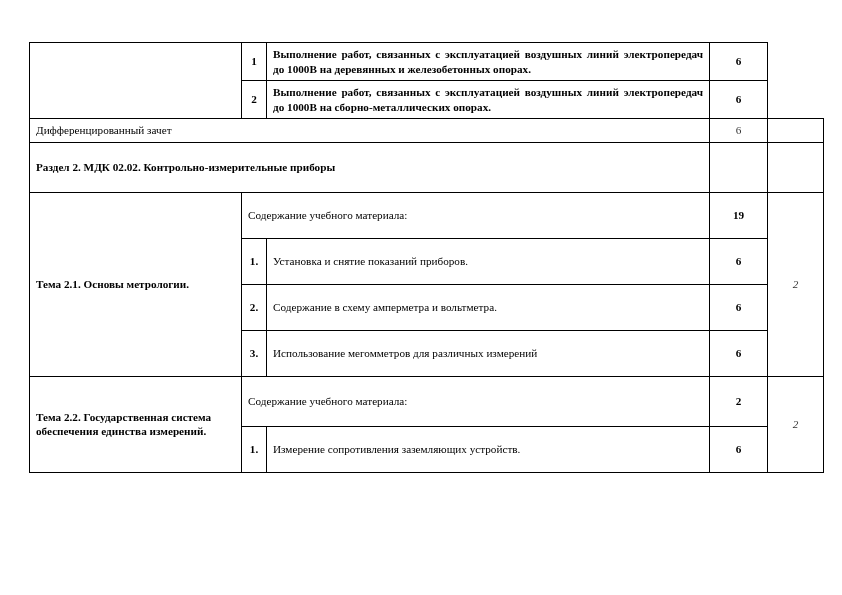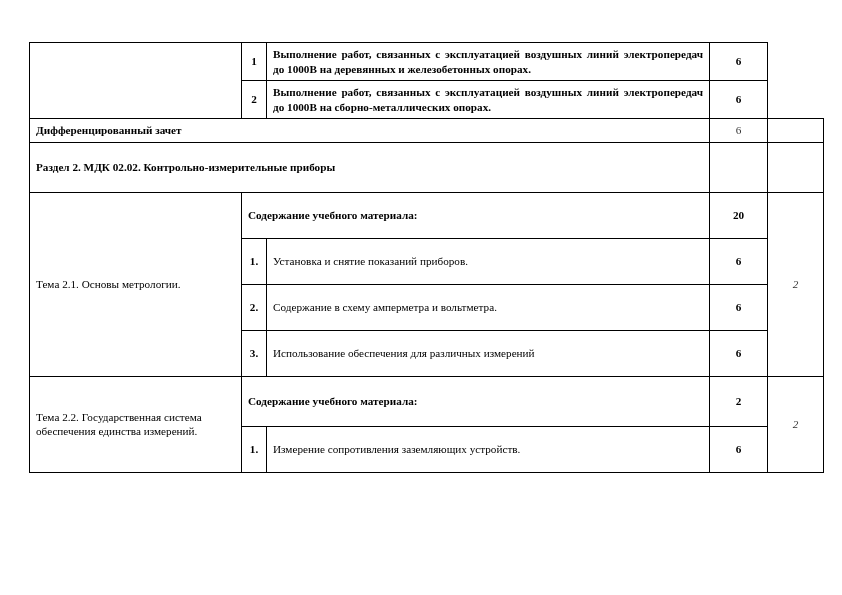--- a/index.html
+++ b/index.html
@@ -74,21 +74,21 @@
   }
 
   .level-cell {
     text-align: center;
     font-style: italic;
     font-size: 11.5px;
     color: #333;
   }
 
   .theme-cell {
-    font-weight: normal;
+    font-weight: bold;
     vertical-align: top;
     padding-top: 6px;
     font-size: 11.2px;
     line-height: 1.45;
   }
 
   .body-just {
     text-align: justify;
     text-justify: inter-word;
     font-weight: bold;
@@ -103,21 +103,21 @@
 
   .section-head {
     font-weight: bold;
     font-size: 11.6px;
     vertical-align: top;
     padding-top: 4px;
     margin-top: 36px;
   }
 
   .content-head {
-    font-weight: bold;
+    font-weight: normal;
     font-size: 11.6px;
   }
 
   .empty-cell { }
 </style>
 </head>
 <body>
 
 <div id="page">
 
@@ -154,39 +154,39 @@
 
       <tr style="height:50px;">
         <td class="section-head bl-thick bb-thick" colspan="3">Раздел 2. МДК 02.02. Контрольно-измерительные приборы</td>
         <td class="hours-cell bb-thick"></td>
         <td class="level-cell gray-rule br-thick"></td>
       </tr>
 
       <tr style="height:46px;">
         <td class="theme-cell bl-thick bt-thick" rowspan="4">Тема 2.1. Основы метрологии.</td>
         <td class="content-head bt-thick bl-thick bb-thick" colspan="2">Содержание учебного материала:</td>
-        <td class="hours-cell bt-thick bb-thick">20</td>
+        <td class="hours-cell bt-thick bb-thick">19</td>
         <td class="level-cell bt-thick gray-rule br-thick" rowspan="4">2</td>
       </tr>
 
       <tr style="height:46px;">
         <td class="num-cell bl-thick">1.</td>
         <td class="body-plain bl-thick">Установка и снятие показаний приборов.</td>
         <td class="hours-cell">6</td>
       </tr>
 
       <tr style="height:46px;">
         <td class="num-cell bl-thick">2.</td>
         <td class="body-plain bl-thick">Содержание в схему амперметра и вольтметра.</td>
         <td class="hours-cell">6</td>
       </tr>
 
       <tr style="height:46px;">
         <td class="num-cell bl-thick bb-thick">3.</td>
-        <td class="body-plain bl-thick bb-thick">Использование обеспечения для различных измерений</td>
+        <td class="body-plain bl-thick bb-thick">Использование мегомметров для различных измерений</td>
         <td class="hours-cell bb-thick">6</td>
       </tr>
 
       <tr style="height:50px;">
         <td class="theme-cell bl-thick bt-thick bb-thick" rowspan="2">Тема 2.2. Государственная система обеспечения единства измерений.</td>
         <td class="content-head bt-thick bl-thick bb-thick" colspan="2">Содержание учебного материала:</td>
         <td class="hours-cell bt-thick bb-thick">2</td>
         <td class="level-cell bt-thick gray-rule br-thick bb-thick" rowspan="2">2</td>
       </tr>
 

